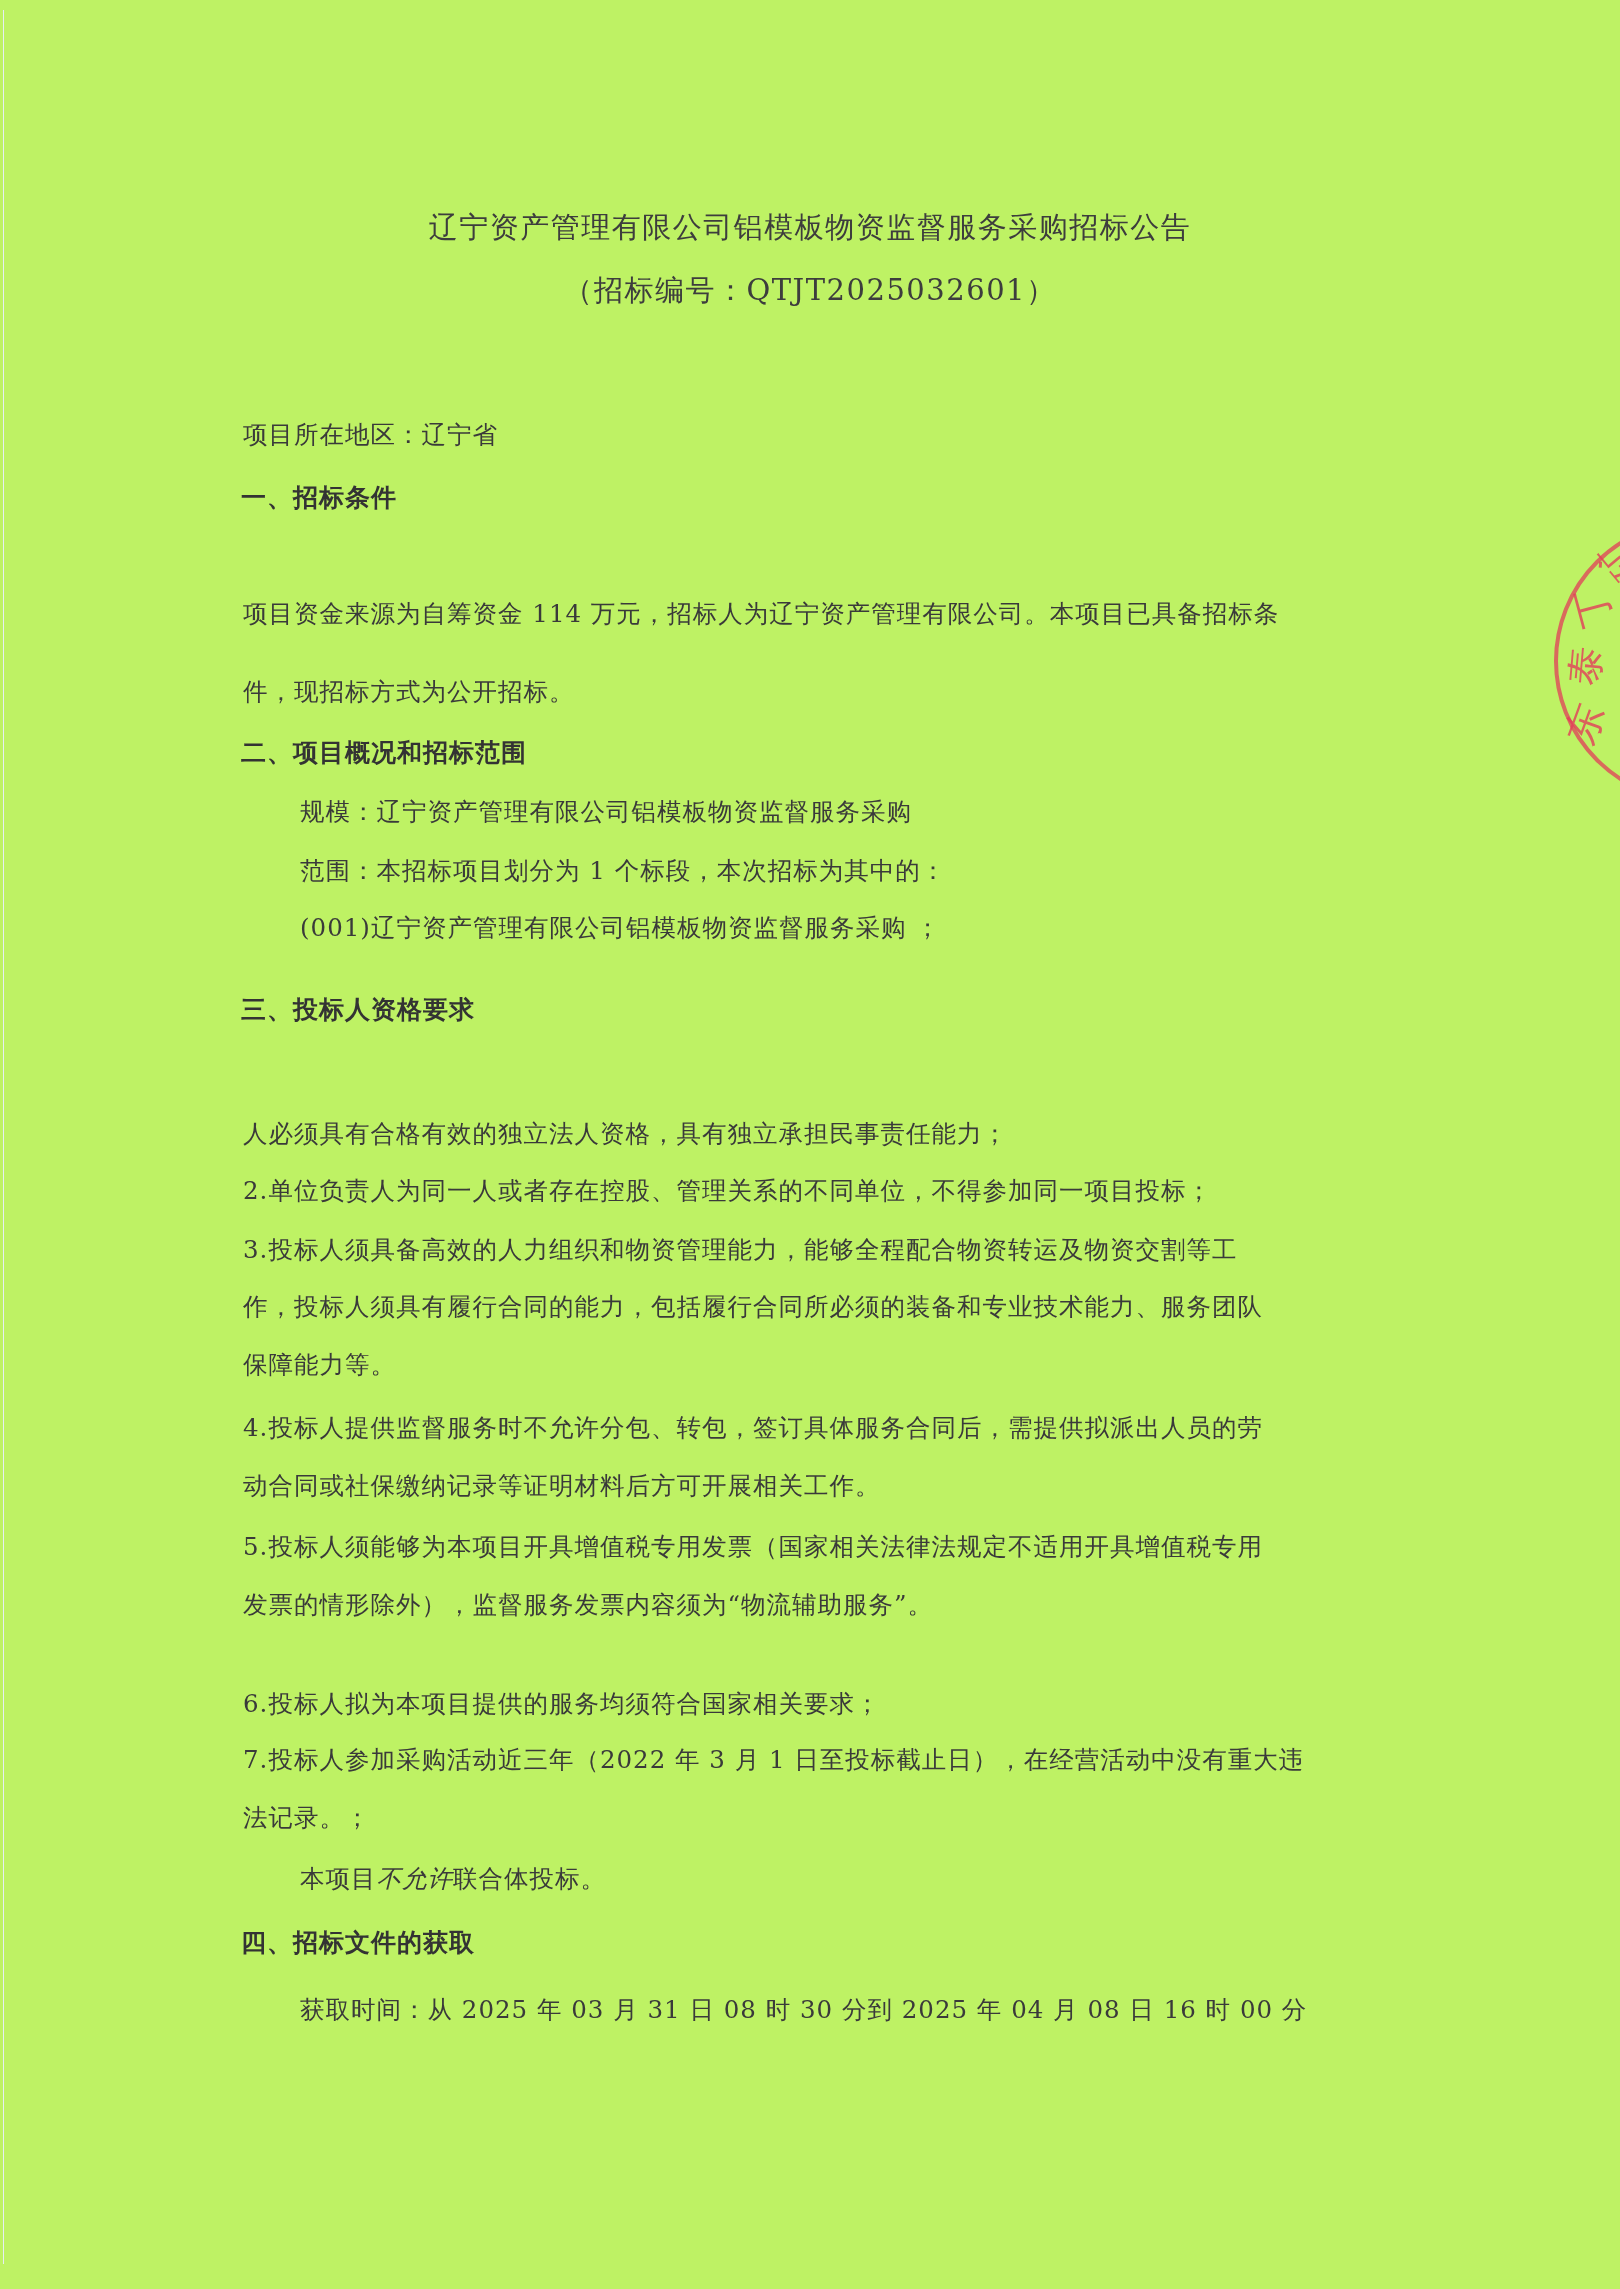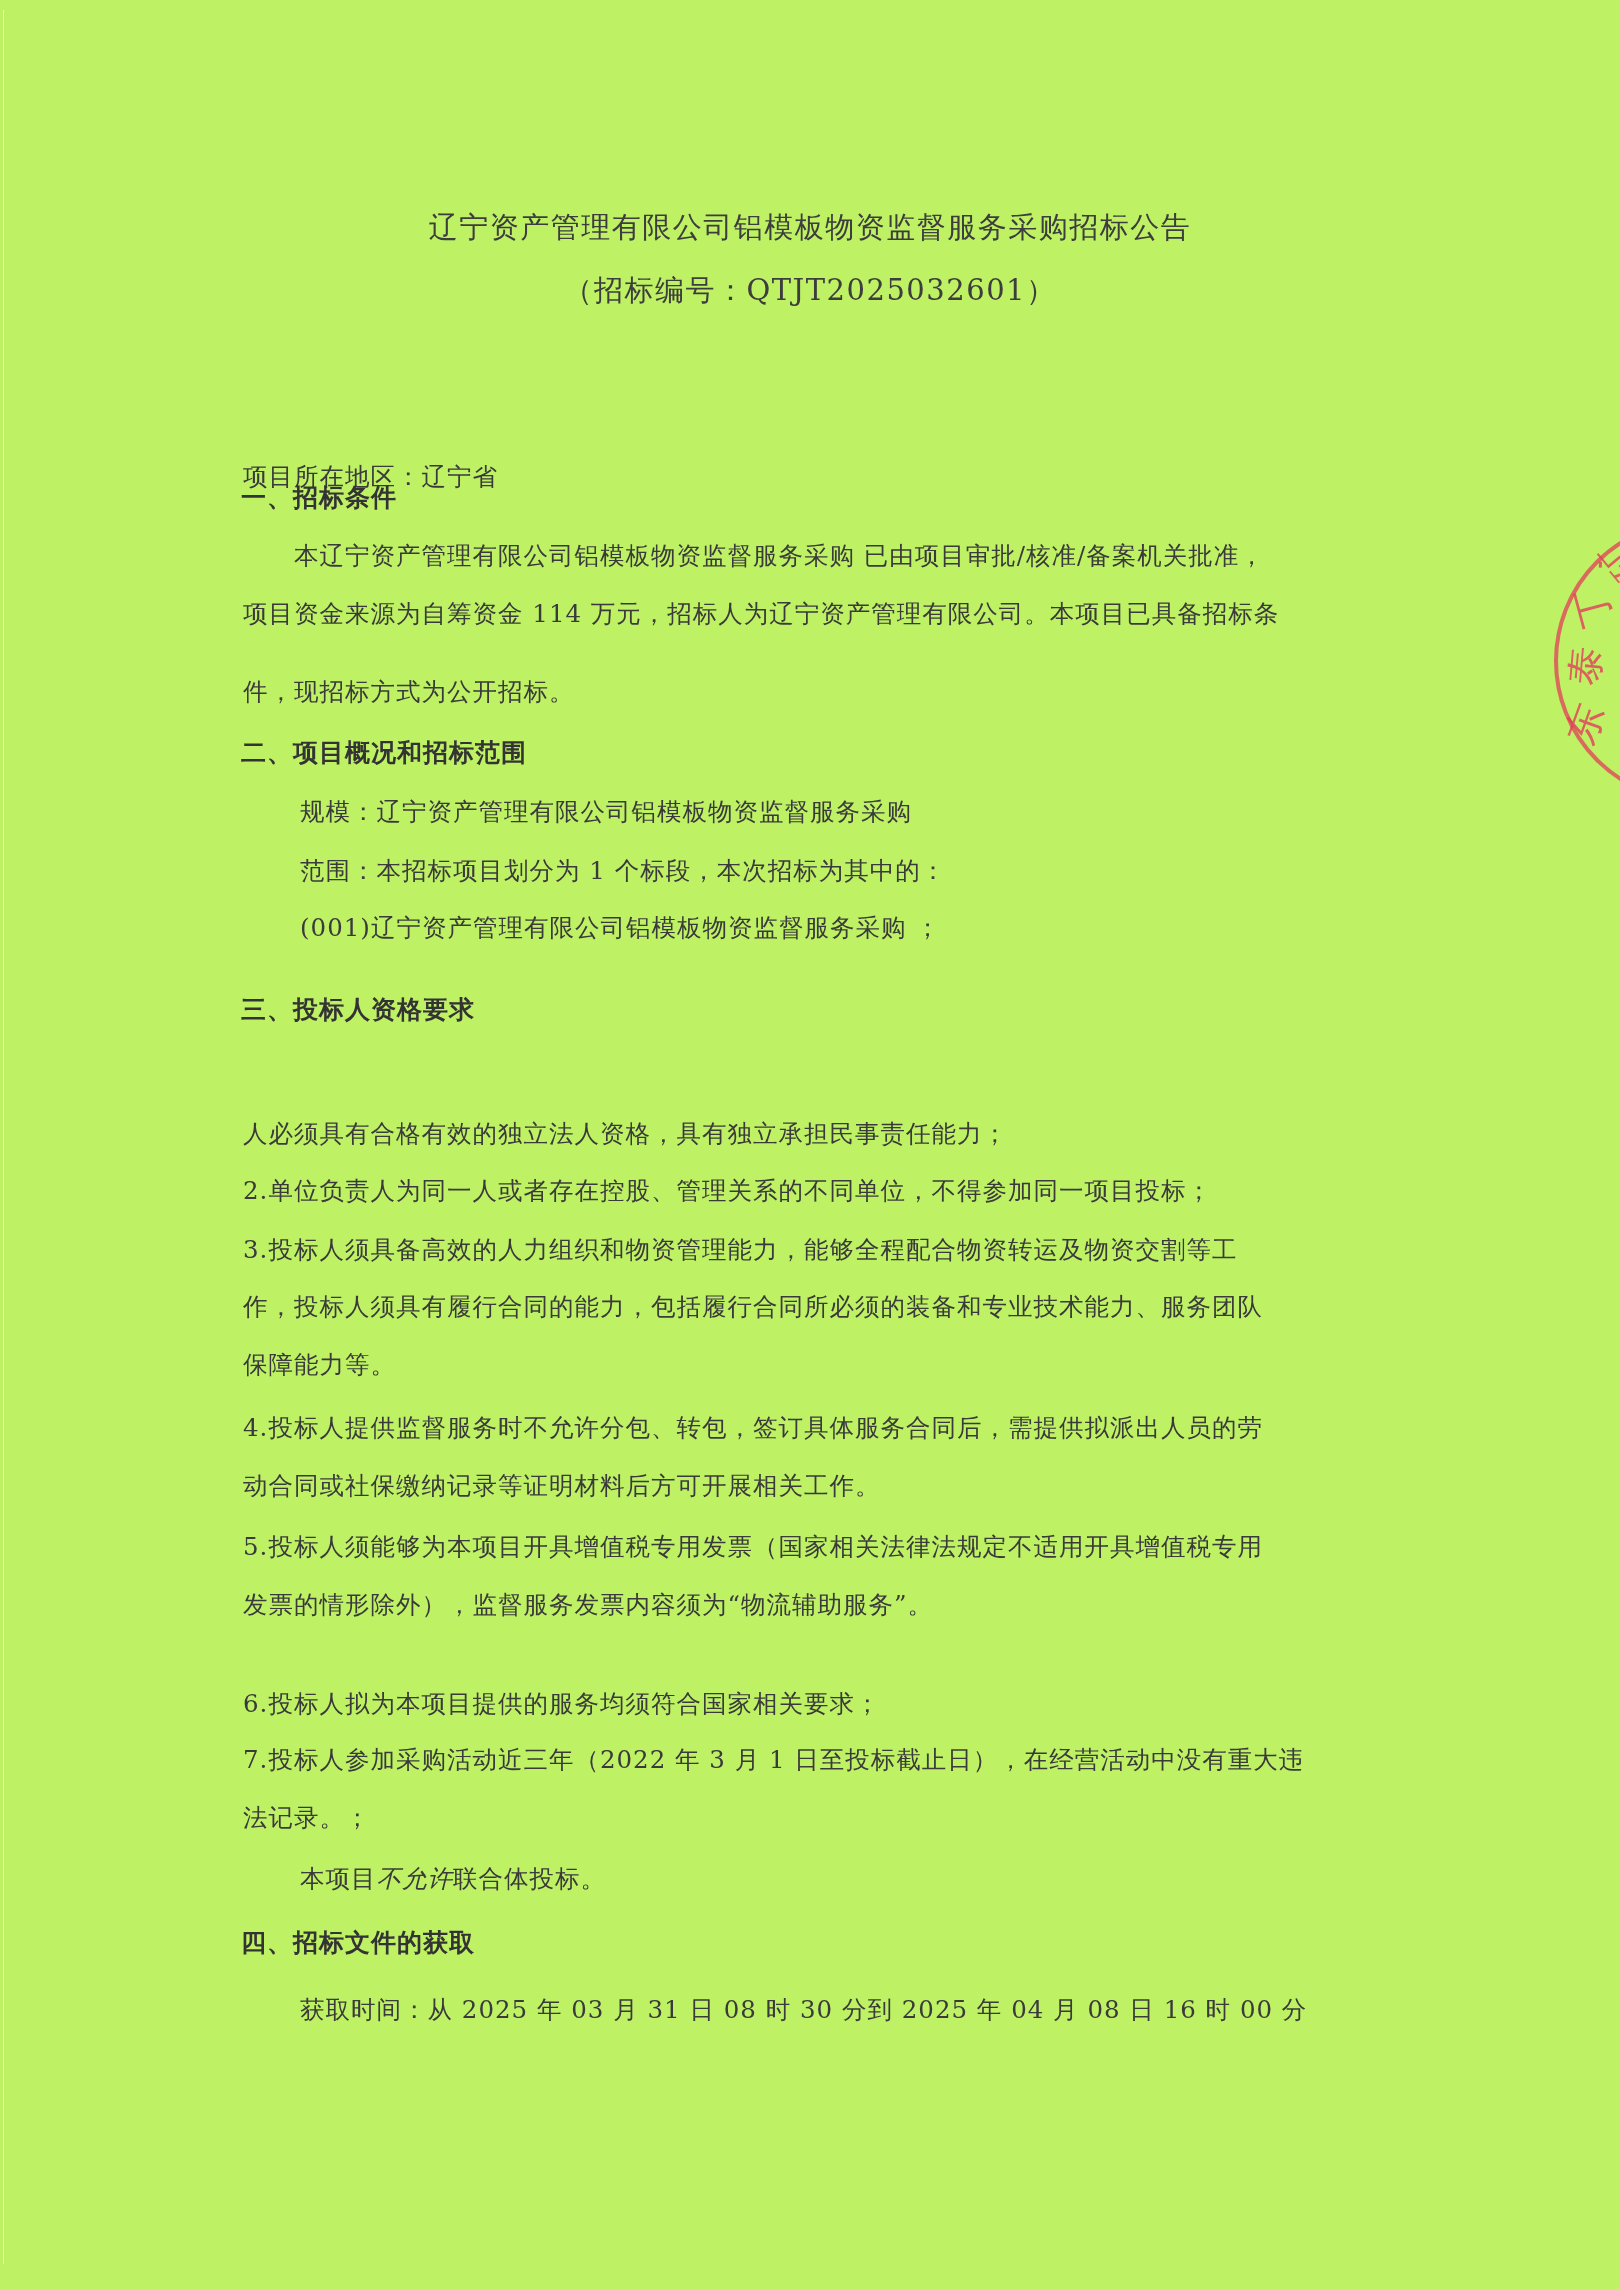--- a/index.html
+++ b/index.html
@@ -17,24 +17,23 @@
 </style>
 </head>
 <body>
 
 <div class="page">
   <div class="scan-edge"></div>
 
   <div class="title" style="top:208px;">辽宁资产管理有限公司铝模板物资监督服务采购招标公告</div>
   <div class="title" style="top:271px;">（招标编号：QTJT2025032601）</div>
 
-  <div class="line" style="left:243px; top:419px;margin-top:42px;">项目所在地区：辽宁省</div>
+  <div class="line" style="left:243px; top:419px;">项目所在地区：辽宁省</div>
 
   <div class="heading" style="left:241px; top:478px;">一、招标条件</div>
-  <div class="line" style="left:294px; top:540px;">本辽宁资产管理有限公司铝模板物资监督服务采购 已由项目审批/核准/备案机关批准，</div>
   <div class="line" style="left:243px; top:598px;">项目资金来源为自筹资金 114 万元，招标人为辽宁资产管理有限公司。本项目已具备招标条</div>
   <div class="line" style="left:243px; top:655px;margin-top:21px;">件，现招标方式为公开招标。</div>
 
   <div class="heading" style="left:241px; top:733px;">二、项目概况和招标范围</div>
   <div class="line" style="left:300px; top:796px;">规模：辽宁资产管理有限公司铝模板物资监督服务采购</div>
   <div class="line" style="left:300px; top:855px;">范围：本招标项目划分为 1 个标段，本次招标为其中的：</div>
   <div class="line" style="left:300px; top:912px;text-align:right;">(001)辽宁资产管理有限公司铝模板物资监督服务采购 ；</div>
 
   <div class="heading" style="left:241px; top:990px;">三、投标人资格要求</div>
   <div class="line" style="left:243px; top:1118px;">人必须具有合格有效的独立法人资格，具有独立承担民事责任能力；</div>

